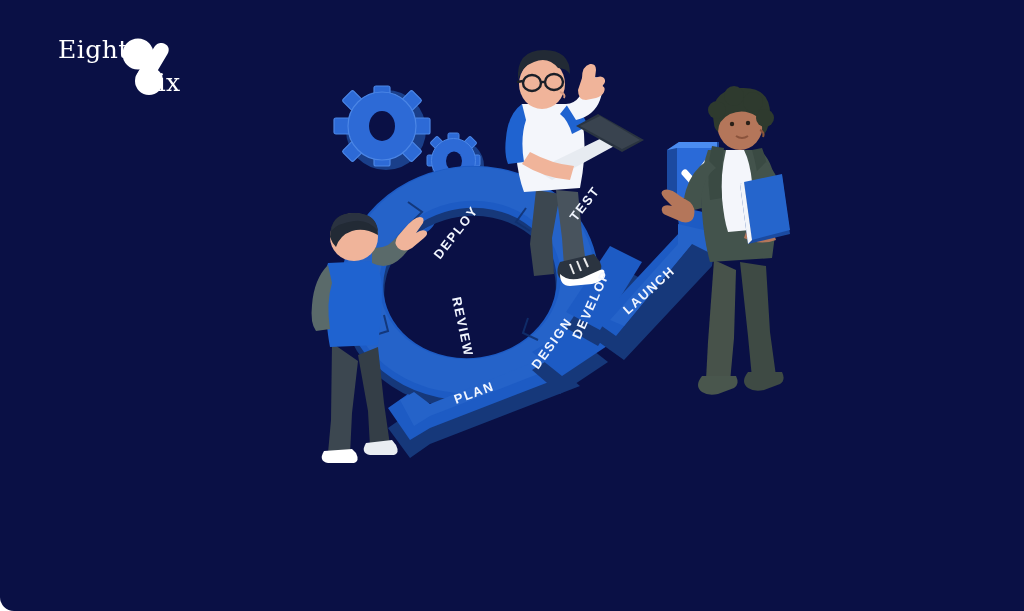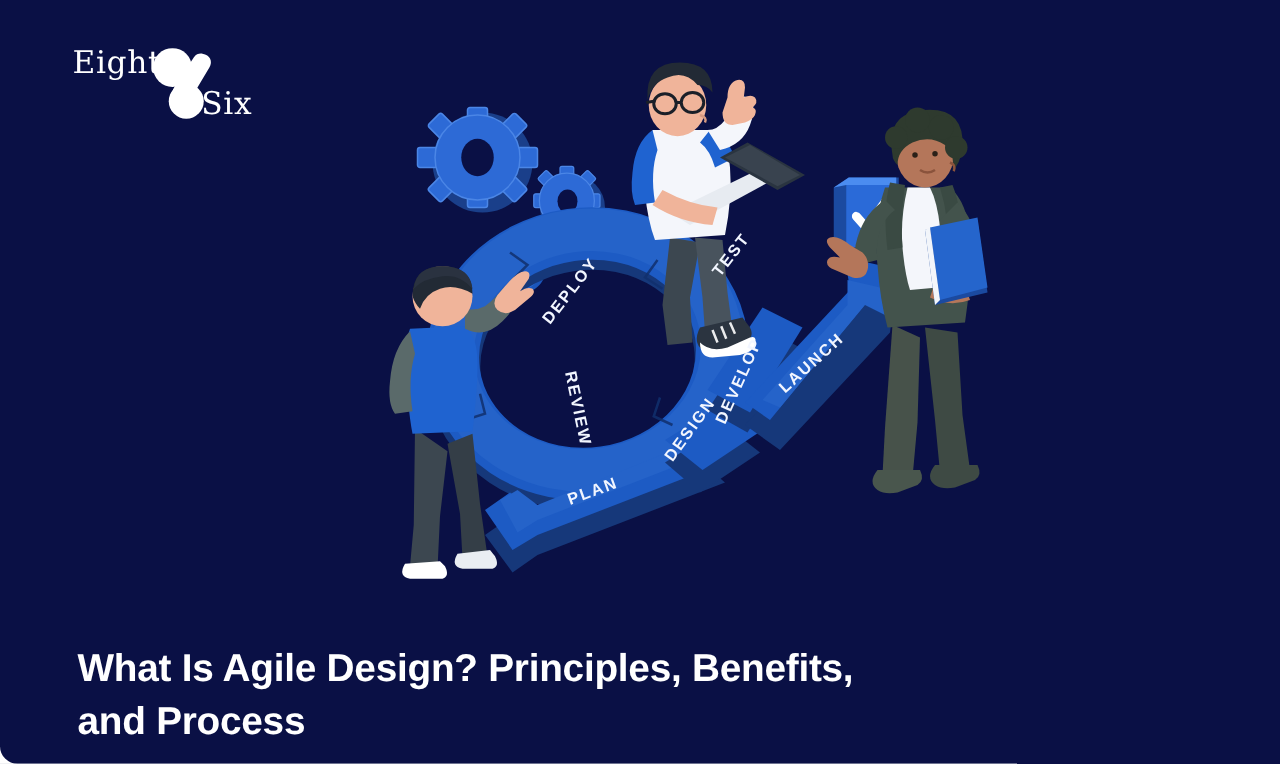--- a/index.html
+++ b/index.html
@@ -29,21 +29,21 @@
     height: 78px;
   }
   #logo .logo-word {
     position: absolute;
     color: #ffffff;
     font-family: "DejaVu Serif", serif;
     font-size: 25px;
     letter-spacing: 0.5px;
   }
   #logo .word-eighty { left: 0px;  top: 5px; }
-  #logo .word-six    { left: 103px; top: 38px; text-align: right; }
+  #logo .word-six    { left: 82px; top: 38px; text-align: right; }
   #logo .mark {
     position: absolute;
     left: 61px;
     top: 6px;
     width: 62px;
     height: 62px;
   }
 
   
   #illustration {
@@ -314,18 +314,14 @@
 
         <text class="lbl" transform="translate(160,220) rotate(-52)">DEPLOY</text>
 
         <text class="lbl" transform="translate(172,258) rotate(78)">REVIEW</text>
 
         <text class="lbl" transform="translate(348,275) rotate(-42)">LAUNCH</text>
       </g>
     </svg>
   </div>
 
-  <h1 id="title">
-    <span class="line">What Is Agile Design? Principles, Benefits,</span>
-    <span class="line">and Process</span>
-  </h1>
 
 </div>
 
 </body></html>

